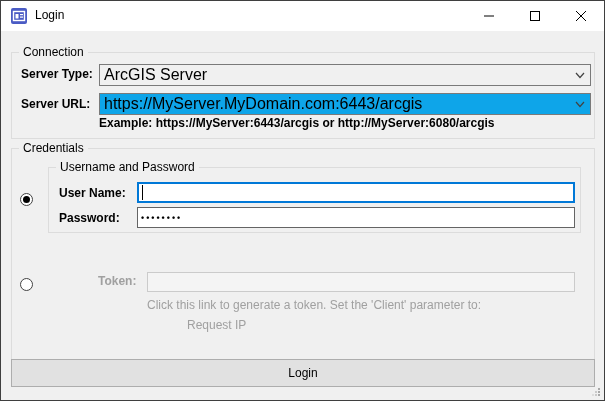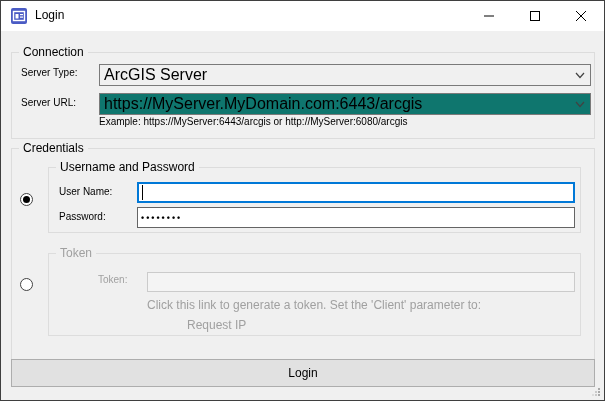--- a/index.html
+++ b/index.html
@@ -24,29 +24,29 @@
   .client { position:absolute; left:0; top:30px; width:603px; height:369px; background:#f0f0f0; }
   .groupbox {
     position:absolute; border:1px solid #dcdcdc;
   }
   .groupbox > .gb-label {
     position:absolute; top:-8px; left:7px; padding:0 4px;
     background:#f0f0f0; font-size:12px; color:#000; line-height:14px; white-space:nowrap;
   }
   .groupbox.disabled { border-color:#dddddd; }
   .groupbox.disabled > .gb-label { color:#a0a0a0; }
-  .lbl { position:absolute; font-size:10px; color:#000; white-space:nowrap; }
+  .lbl { position:absolute; font-size:12px; color:#000; white-space:nowrap;font-weight:bold; }
   .lbl.disabled { color:#a0a0a0; }
   
   .combo {
     position:absolute; height:22px; border:1px solid #7a7a7a; background:#f0f0f0;
     font-size:16px; color:#000; display:flex; align-items:center;
     padding-left:4px; cursor:default;
   }
-  .combo.editable { background:#0f766e; }
+  .combo.editable { background:#0ea5e9; }
   .combo .chev { position:absolute; right:5px; top:7px; }
   
   .tb {
     position:absolute; height:21px; border:1px solid #646464; background:#fff;
     font-family:"Liberation Sans", sans-serif; font-size:12px; color:#000;
     padding:0 3px; outline:none;
   }
   .tb.focused { border:2px solid #0078d7; }
   .tb.masked { font-size:9px; letter-spacing:2px; font-weight:bold; }
   .tb.disabled { background:#f4f4f4; border:1px solid #cbcbcb; height:20px; }
@@ -129,23 +129,20 @@
     <div class="groupbox" style="left:47px; top:136px; width:533px; height:66px;">
       <span class="gb-label">Username and Password</span>
     </div>
     <span class="lbl" style="left:58px; top:155px;">User Name:</span>
     <input class="tb focused" style="left: 136px; top: 151px; width: 438px;" type="text" value="">
     <div class="caret" style="left:141px; top:154px;"></div>
     <span class="lbl" style="left:58px; top:180px;">Password:</span>
     <input class="tb masked" style="left: 136px; top: 176px; width: 438px;" type="text" value="••••••••">
 
     <div class="radio" style="left:19px; top:247px;"></div>
-    <div class="groupbox disabled" style="left:47px; top:222px; width:533px; height:83px;">
-      <span class="gb-label">Token</span>
-    </div>
     <span class="lbl disabled" style="left:58px; top:243px;margin-left:39px;">Token:</span>
     <input class="tb disabled" style="left: 146px; top: 241px; width: 428px;" type="text" disabled="" value="">
     <span class="hint" style="left:146px; top:267px;">Click this link to generate a token. Set the 'Client' parameter to:</span>
     <span class="hint" style="left:146px; top:287px;margin-left:40px;">Request IP</span>
 
     <button class="push-btn" style="left:10px; top:328px; width:584px; height:28px;">Login</button>
 
     <svg class="grip" width="10" height="10" viewBox="0 0 10 10">
       <rect x="7" y="1" width="2" height="2" fill="#a8a8a8"></rect>
       <rect x="7" y="4" width="2" height="2" fill="#a8a8a8"></rect>

